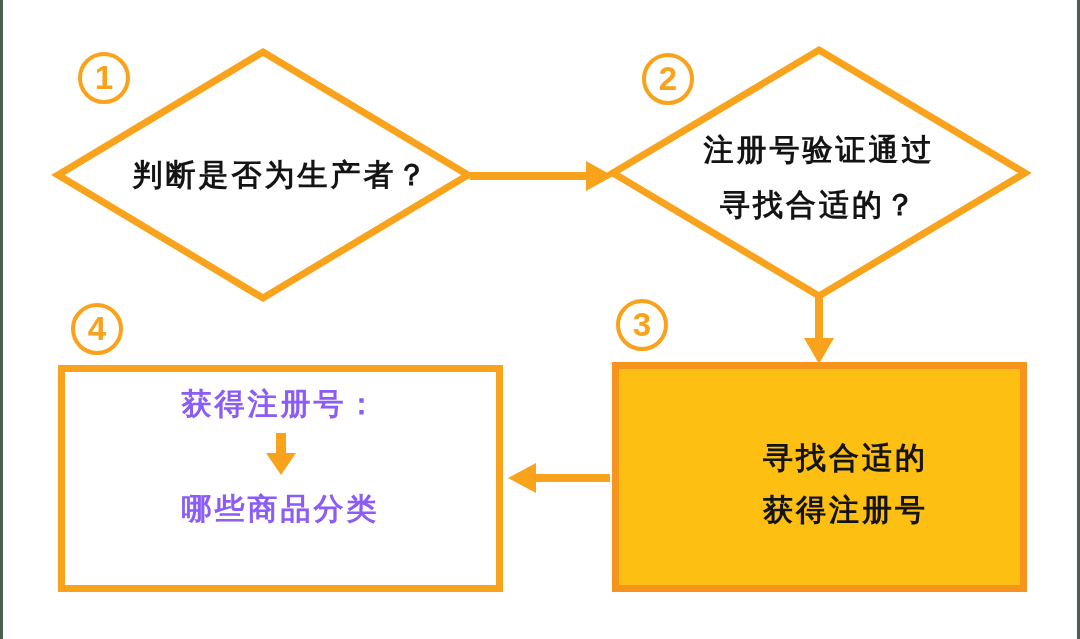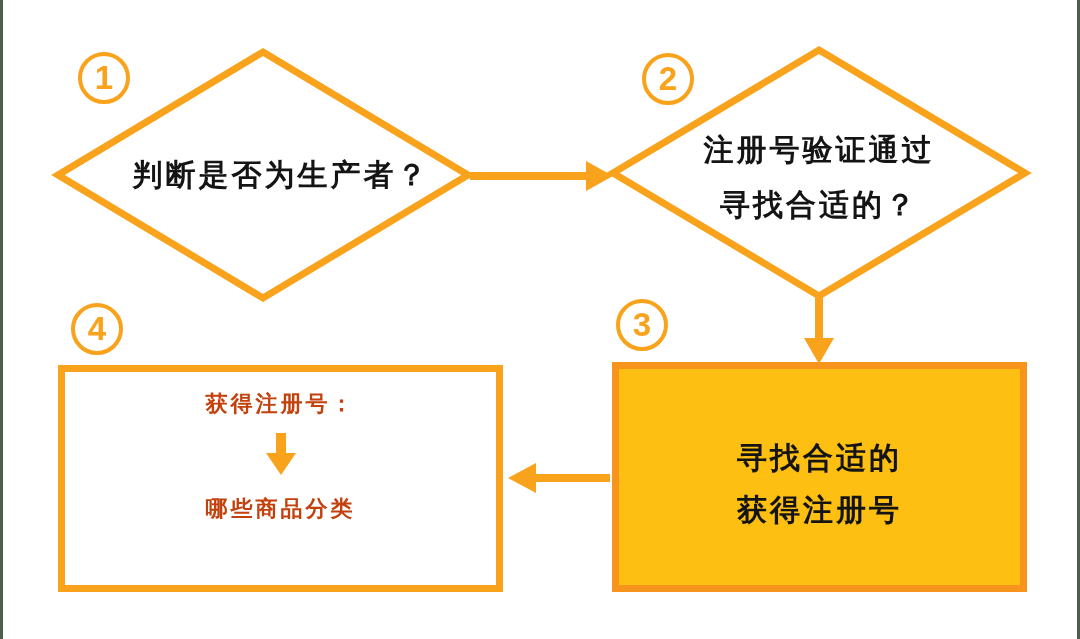--- a/index.html
+++ b/index.html
@@ -15,26 +15,26 @@
     position:absolute; width:44px; height:44px; border:4px solid #F9A21B; border-radius:50%;
     color:#F9A21B; font-weight:bold; font-size:33px; line-height:44px; text-align:center;
     box-sizing:content-box;
   }
   .txt {
     position:absolute; color:#141414; font-weight:bold; font-size:30px;
     letter-spacing:3px; text-align:center; white-space:nowrap;
   }
   .txt-d1 { left:81px;  top:156px; width:400px; line-height:38px; }
   .txt-d2 { left:619px; top:122px; width:400px; line-height:55px; }
-  .txt-b3 { left:612px; top:432px; width:415px; line-height:52px; }
+  .txt-b3 { left:612px; top:432px; width:467px; line-height:52px; }
   .block-b4 {
     position:absolute; left:58px; top:376px; width:445px;
     display:flex; flex-direction:column; align-items:center;
   }
-  .block-b4 .line { color:#c2410c; font-weight:bold; font-size:22px; letter-spacing:3px;
+  .block-b4 .line { color:#8b5cf6; font-weight:bold; font-size:30px; letter-spacing:3px;
     line-height:55px; height:55px; white-space:nowrap; }
   .block-b4 .mini-arrow { margin-top:2px; height:42px; }
   .block-b4 .last { margin-top:6px; }
 </style>
 </head>
 <body>
 
 <div class="page">
 
   <div class="edge-strip left"></div>

